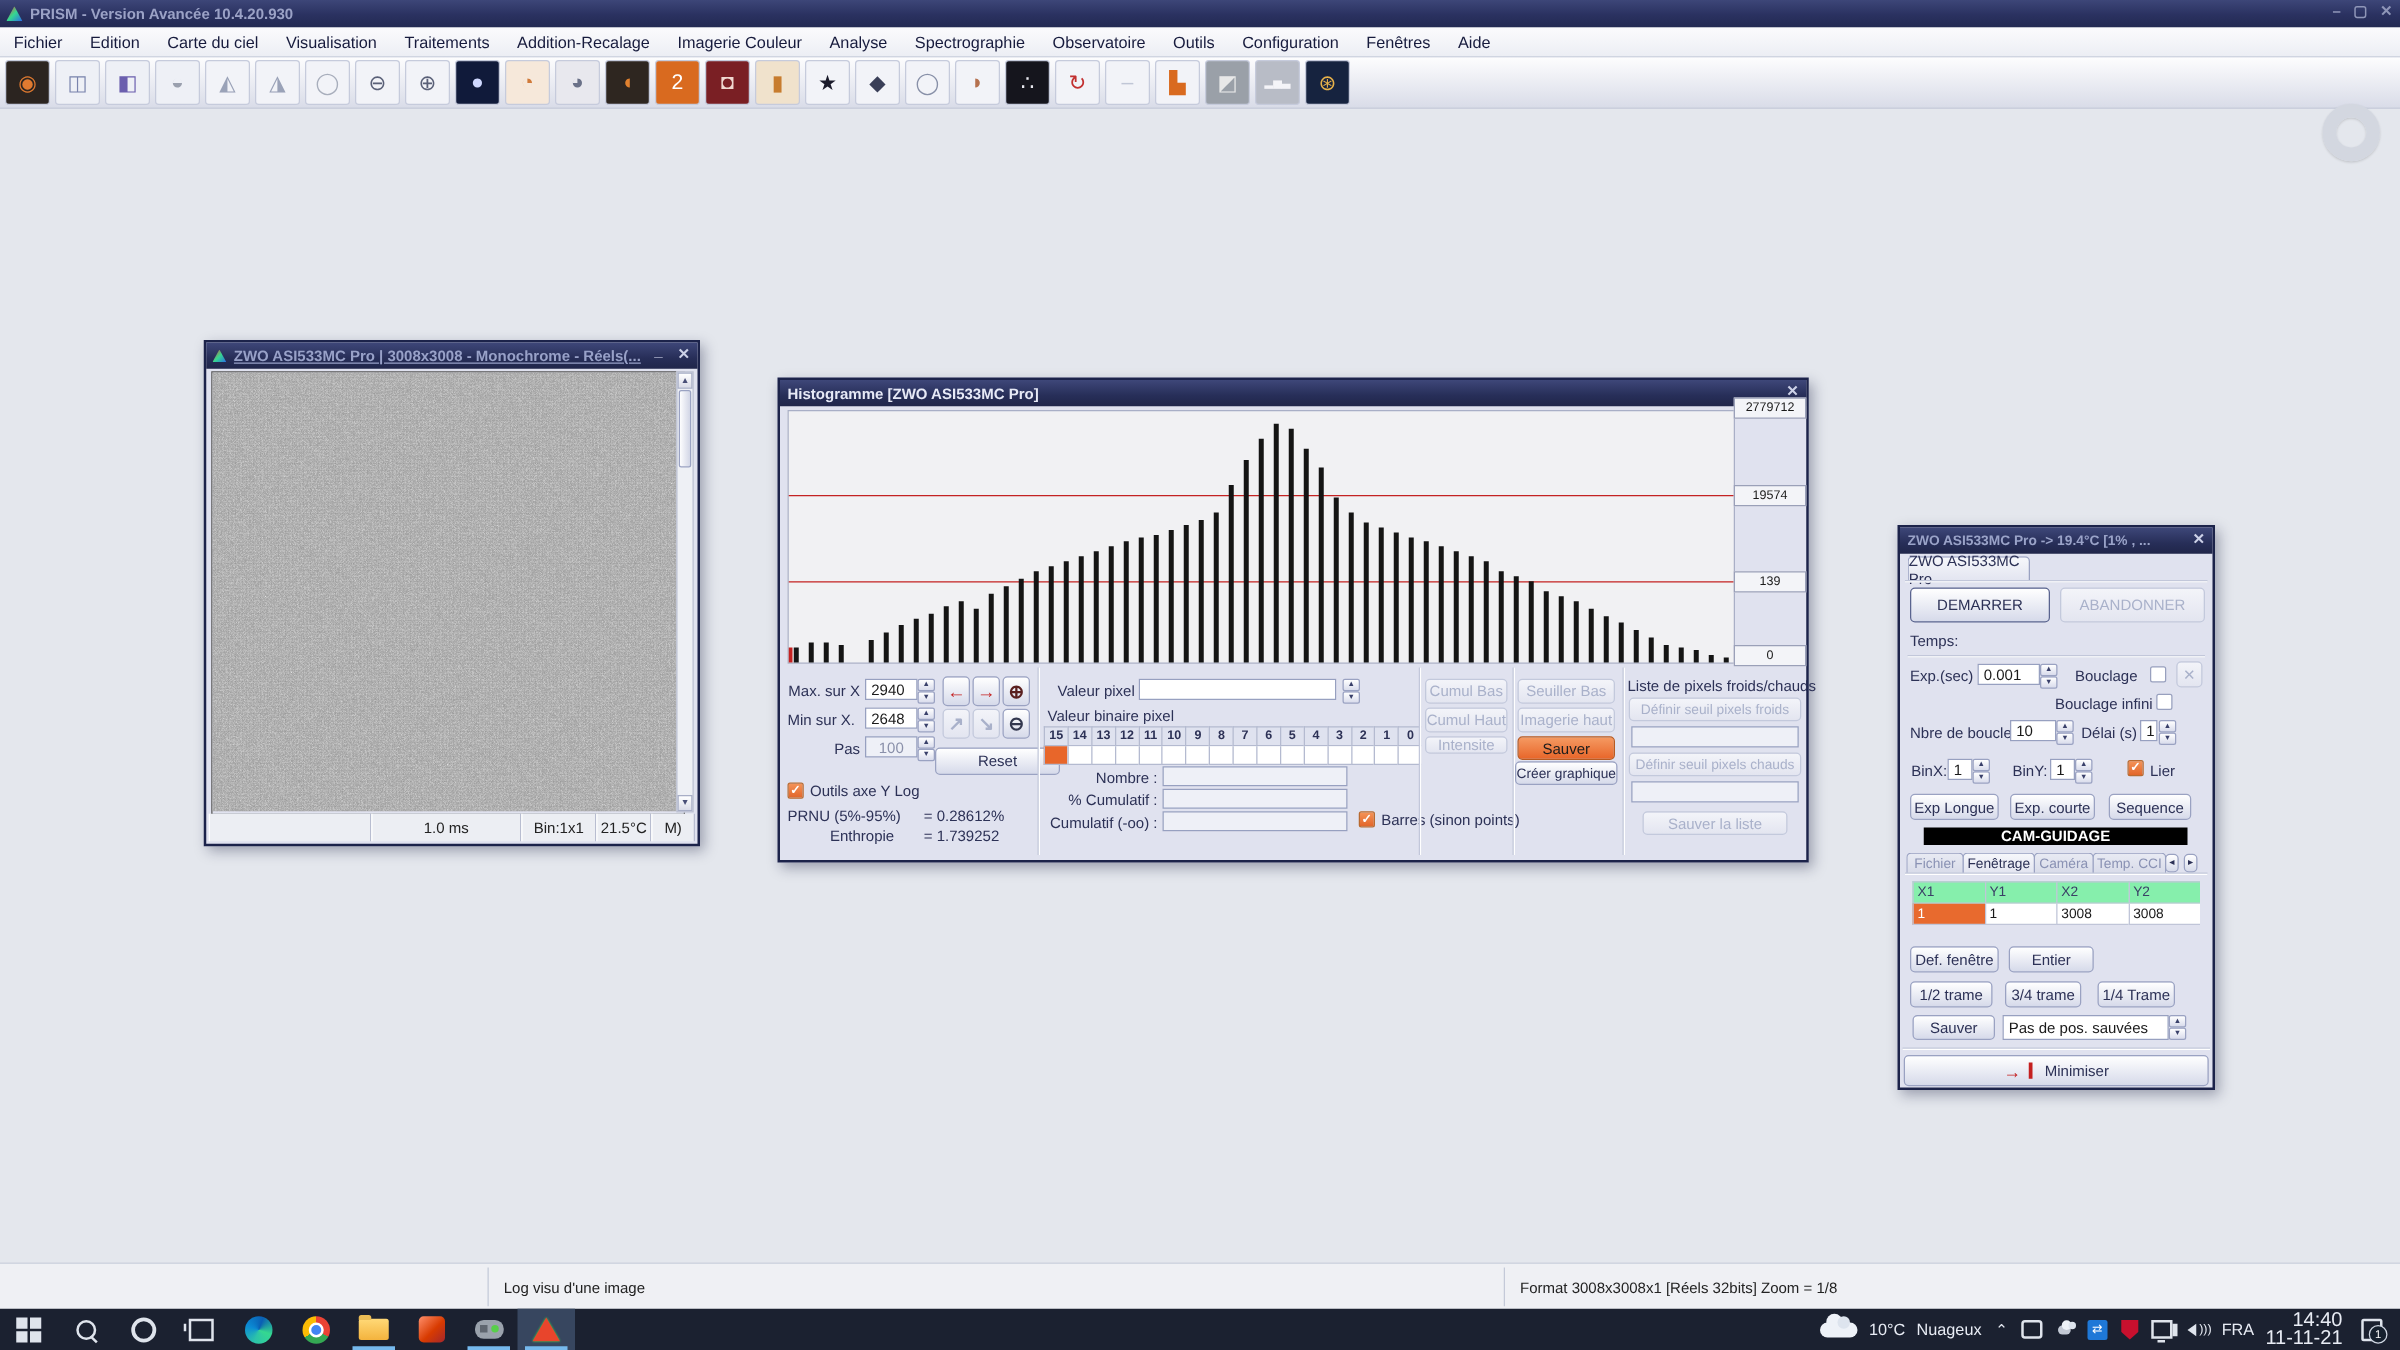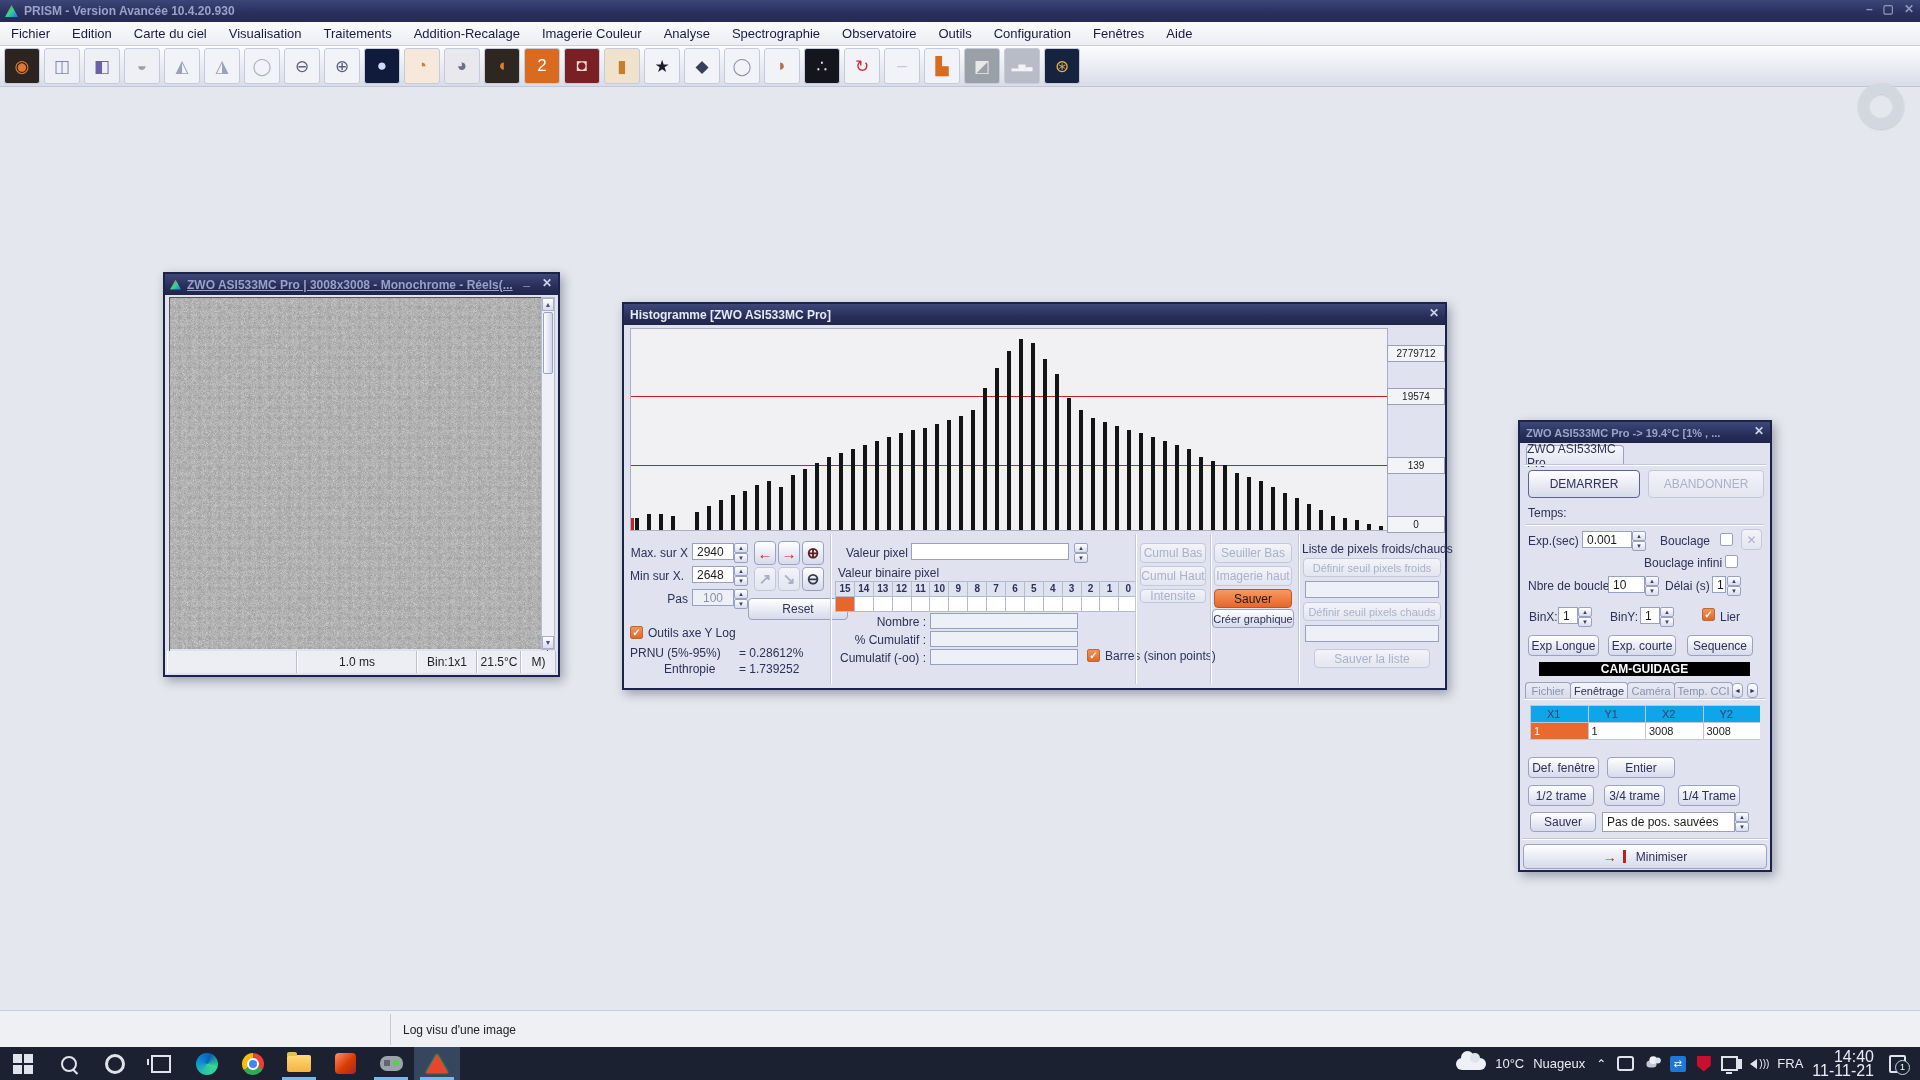--- a/index.html
+++ b/index.html
@@ -75,22 +75,22 @@
   .arrowbtn{font-weight:bold;font-size:15px;}
   
   #camwin{left:1518px;top:420px;width:254px;height:452px;}
   .tab{position:absolute;font-size:12px;color:#2c3156;border:1px solid #9aa2c2;border-bottom:none;
     border-radius:4px 4px 0 0;background:linear-gradient(180deg,#f6f7fb,#e2e4f0);
     display:flex;align-items:center;justify-content:center;}
   .tab.dim{color:#8a92b4;background:linear-gradient(180deg,#e8eaf3,#d8dbe9);}
   .camblack{position:absolute;background:#000;color:#fff;font-size:12px;font-weight:bold;
     display:flex;align-items:center;justify-content:center;}
   .grid4{position:absolute;display:grid;grid-template-columns:repeat(4,57.5px);}
-  .grid4 .h{height:16px;border:1px solid #c0c5d8;border-right:none;background:#0ea5e9;
-    font-size:11px;color:#3a4066;padding-left:16px;line-height:16px;}
+  .grid4 .h{height:16px;border:1px solid #c0c5d8;border-right:none;background:#86efac;
+    font-size:11px;color:#3a4066;padding-left:3px;line-height:16px;}
   .grid4 .d{height:16px;border:1px solid #c0c5d8;border-right:none;border-top:none;background:#fff;
     font-size:11px;color:#1a1a1a;padding-left:3px;line-height:16px;}
   .grid4 .d.sel{background:#e86a2e;color:#fff;}
   .hr{position:absolute;height:1px;background:#c2c7da;border-bottom:1px solid #fff;}
   
   .statusbar{position:absolute;left:0;top:1010px;width:1920px;height:37px;background:#eff0f4;
     border-top:1px solid #c8cdda;font-size:12px;color:#222;}
   .statusbar .seg{position:absolute;top:3px;bottom:3px;border-left:1px solid #c4c9d8;
     display:flex;align-items:center;padding-left:12px;}
   .taskbar{position:absolute;left:0;top:1047px;width:1920px;height:33px;background:#1b2130;
@@ -306,21 +306,21 @@
         <div class="hbar" style="left: 664px; height: 32px;"></div>
         <div class="hbar" style="left: 676px; height: 26px;"></div>
         <div class="hbar" style="left: 688px; height: 20px;"></div>
         <div class="hbar" style="left: 700px; height: 14px;"></div>
         <div class="hbar" style="left: 712px; height: 12px;"></div>
         <div class="hbar" style="left: 724px; height: 10px;"></div>
         <div class="hbar" style="left: 736px; height: 6px;"></div>
         <div class="hbar" style="left: 748px; height: 4px;"></div>
       </div>
 
-    <div class="axisbox" style="left:763px;top:41px">2779712</div>
+    <div class="axisbox" style="left:763px;top:14px">2779712</div>
     <div class="axisbox" style="left:763px;top:84px">19574</div>
     <div class="axisbox" style="left:763px;top:153px">139</div>
     <div class="axisbox" style="left:763px;top:212px">0</div>
 
     <div class="lbl" style="left:6px;top:242px;width:58px;text-align:right">Max. sur X</div>
     <div class="inp" style="left:68px;top:239px;width:42px;height:17px">2940</div>
     <div class="spin" style="left:110px;top:239px;height:17px">
         <span>▲</span>
         <span>▼</span>
       </div>
@@ -523,20 +523,21 @@
     <div class="hr" style="left:2px;top:416px;width:246px"></div>
     <div class="btn" style="left:3px;top:422px;width:244px;height:25px;gap:6px">
       <span style="color:#c41f1f;font-weight:bold;font-size:14px">→</span>
         <span style="width:3px;height:13px;background:#c41f1f;display:inline-block;margin-right:4px"></span>
       <span>Minimiser</span>
     </div>
   </div>
 
   <div class="statusbar">
     <div class="seg" style="left:390px;width:800px">Log visu d'une image</div>
+    <div class="seg" style="left:1203px;right:0">Format 3008x3008x1 [Réels 32bits]  Zoom = 1/8</div>
   </div>
 
   <div class="taskbar">
     <div class="titem">
         <div class="winlogo">
           <i></i>
           <i></i>
           <i></i>
           <i></i>
         </div>

